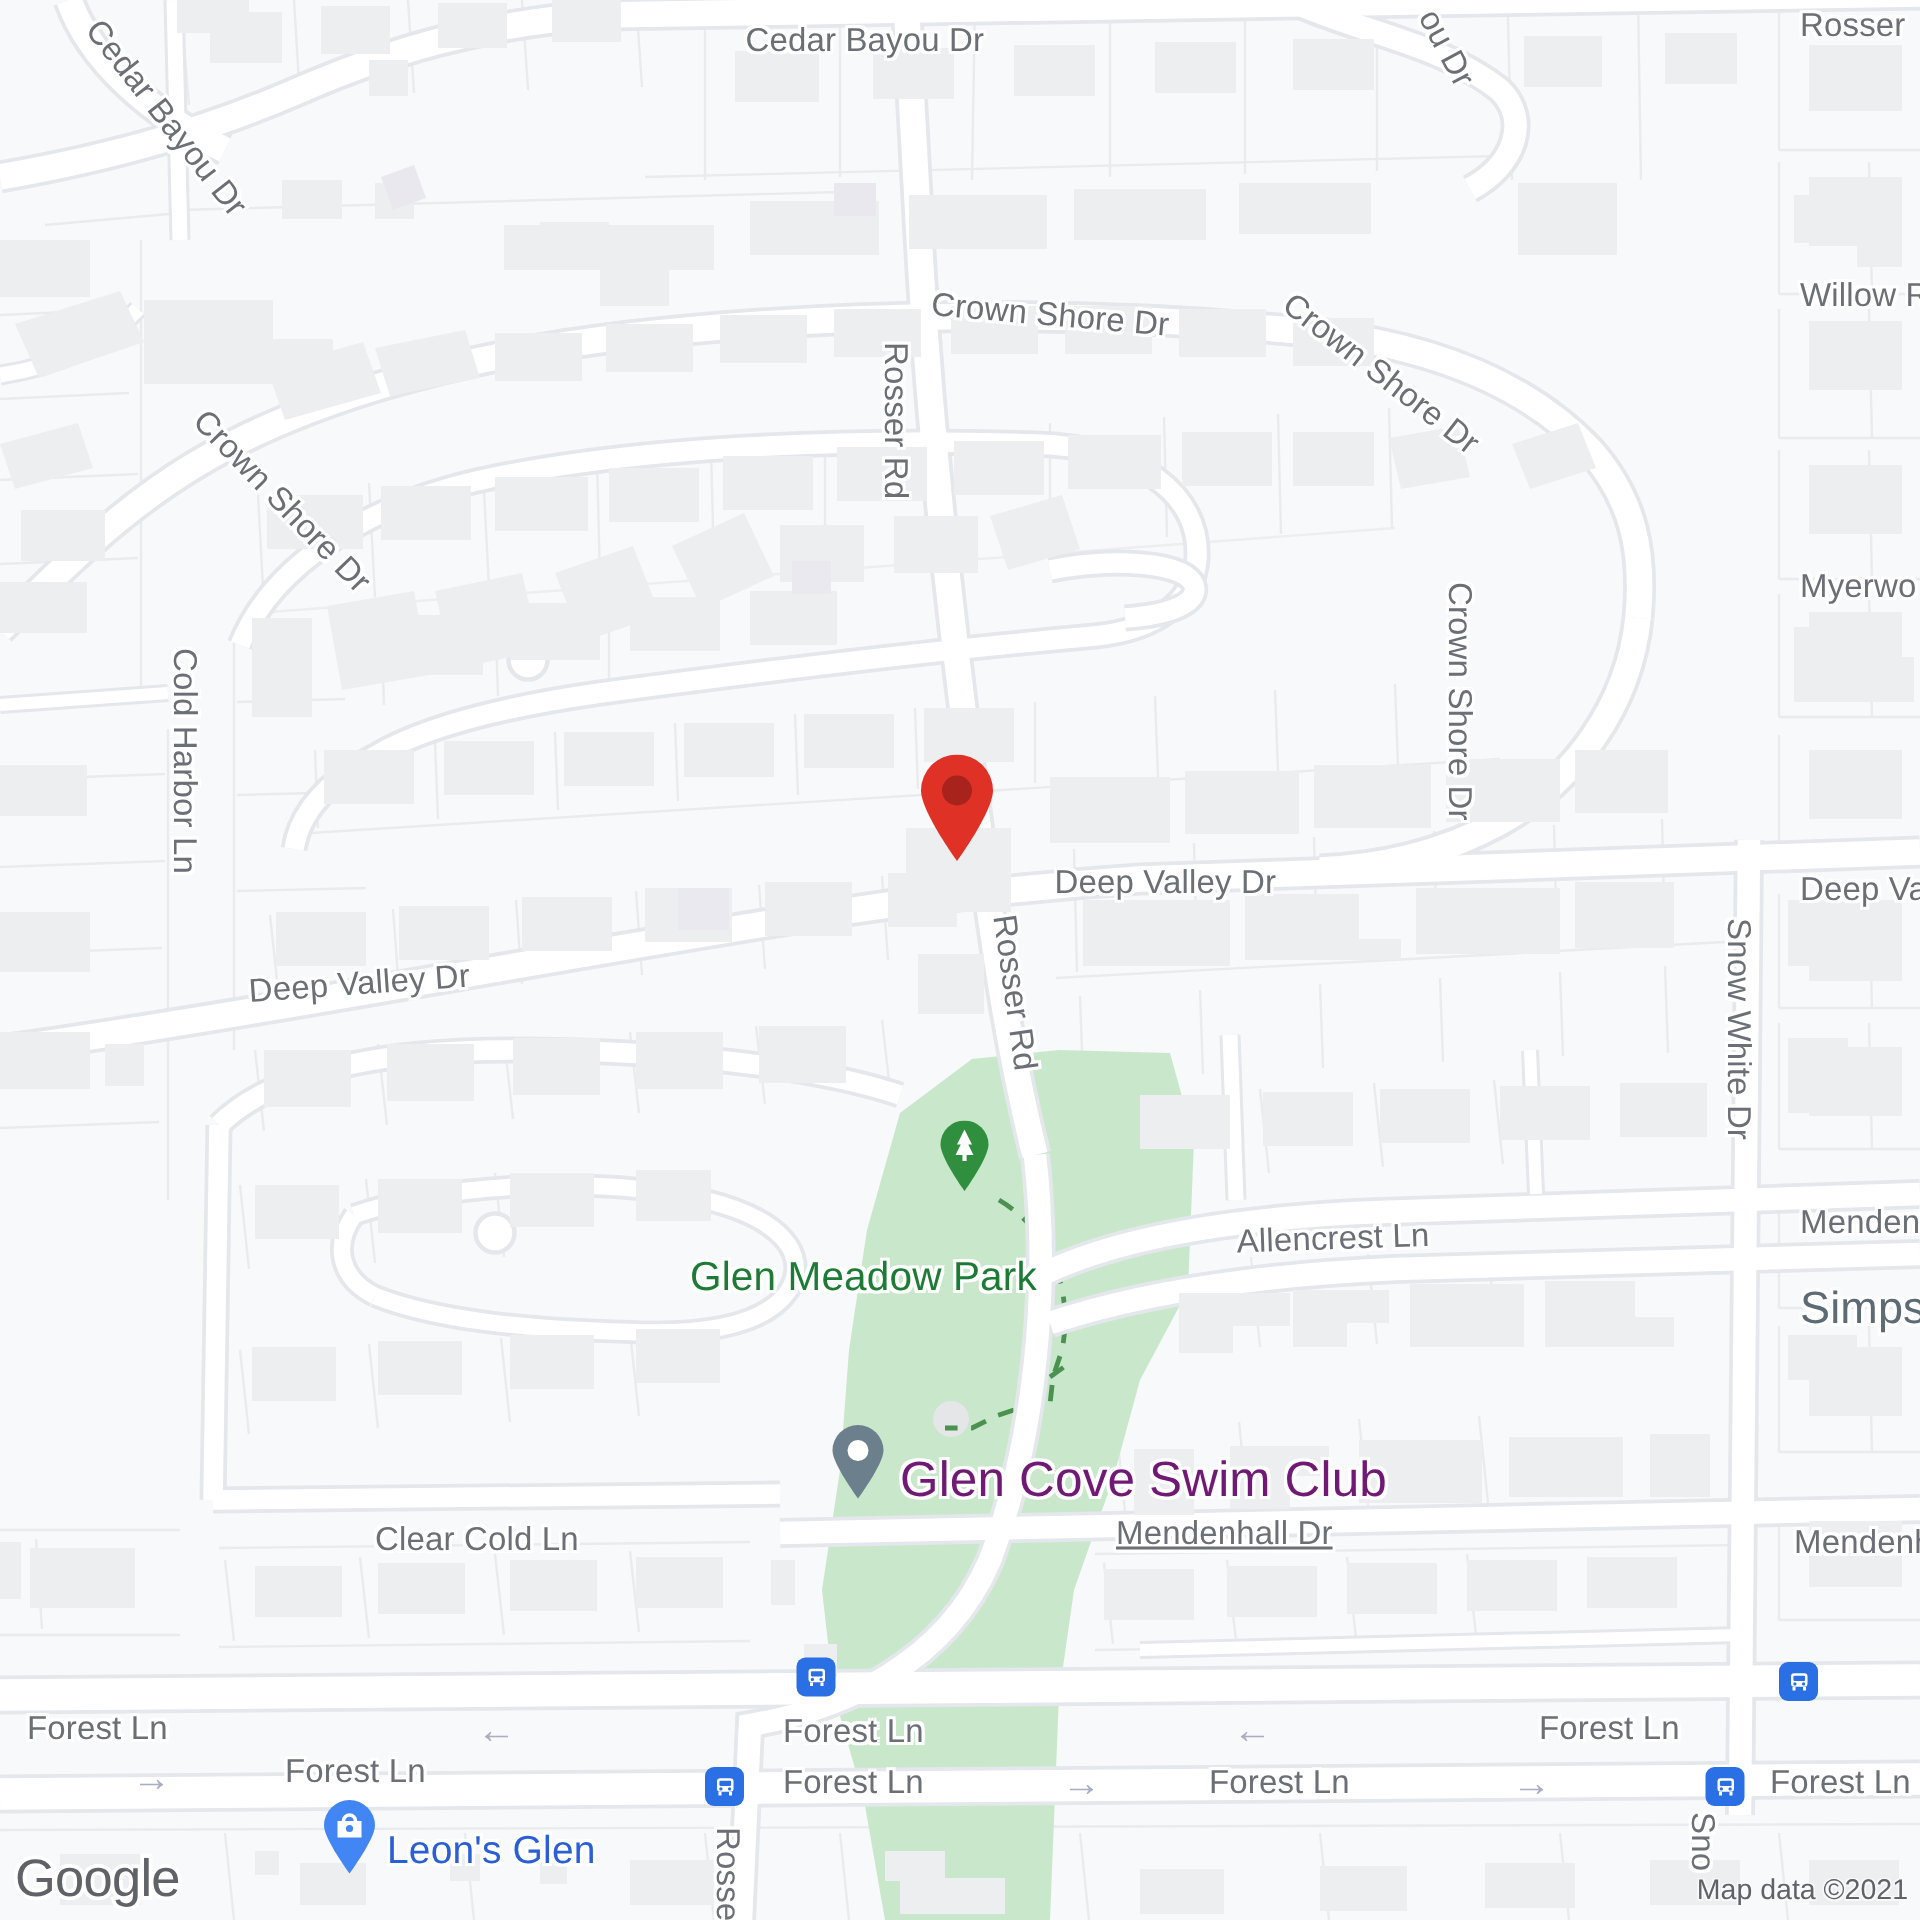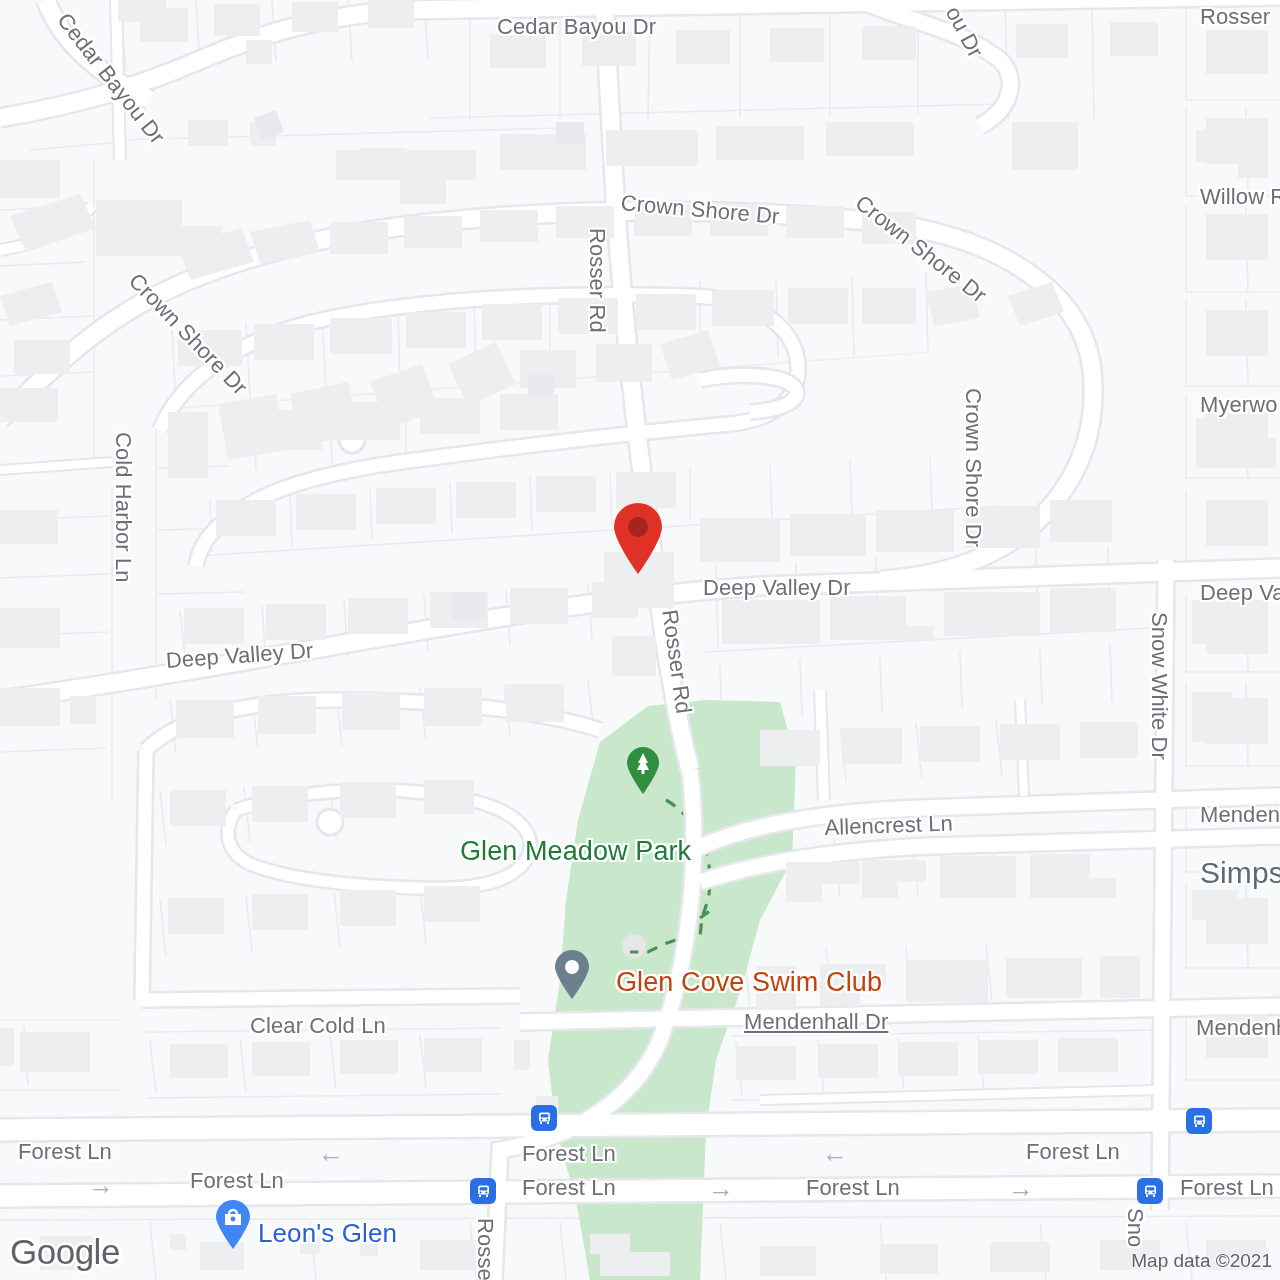--- a/index.html
+++ b/index.html
@@ -20,21 +20,21 @@
     font-weight:400;
     white-space:nowrap;
     letter-spacing:.1px;
     text-shadow:
       -2px -2px 0 #fff, 2px -2px 0 #fff, -2px 2px 0 #fff, 2px 2px 0 #fff,
       -2px 0 0 #fff, 2px 0 0 #fff, 0 -2px 0 #fff, 0 2px 0 #fff,
       0 0 3px #fff;
     pointer-events:none;
   }
   .lbl.park{color:#1e7b36;font-size:27px;}
-  .lbl.poi{color:#c2410c;font-size:27px;margin-left:16px;}
+  .lbl.poi{color:#701a75;font-size:33px;}
   .lbl.place{color:#5d6b74;font-size:30px;}
   .lbl.store{color:#2a5fd6;font-size:26px;}
 
   
   .marker{position:absolute;pointer-events:auto;}
   .goog{position:absolute;left:8px;bottom:6px;}
   .attr{
     position:absolute;right:8px;bottom:8px;
     font-size:19px;color:#5f6368;
     text-shadow:-1px -1px 0 #f8f9fa,1px -1px 0 #f8f9fa,-1px 1px 0 #f8f9fa,1px 1px 0 #f8f9fa;
@@ -435,21 +435,21 @@
       <div class="lbl" style="left: 165px; top: 648px; transform: rotate(-4deg); transform-origin: 0px 0px;">Deep Valley Dr</div>
       <div class="lbl" style="left: 682px; top: 608px; transform: rotate(82deg); transform-origin: 0px 0px;">Rosser Rd</div>
       <div class="lbl" style="left: 1172px; top: 612px; transform: rotate(90deg); transform-origin: 0px 0px;">Snow White Dr</div>
       <div class="lbl" style="left: 824px; top: 815px; transform: rotate(-2deg); transform-origin: 0px 0px;">Allencrest Ln</div>
       <div class="lbl" style="left: 1200px; top: 802px; transform-origin: 0px 0px;">Mendenh</div>
       <div class="lbl" style="left: 250px; top: 1013px; transform-origin: 0px 0px;">Clear Cold Ln</div>
       <div class="lbl" style="left: 744px; top: 1009px; transform-origin: 0px 0px; text-decoration: underline;">Mendenhall Dr</div>
       <div class="lbl" style="left: 1196px; top: 1015px; transform-origin: 0px 0px;">Mendenh</div>
       <div class="lbl" style="left: 1200px; top: 4px; transform-origin: 0px 0px;">Rosser</div>
       <div class="lbl" style="left: 1200px; top: 184px; transform-origin: 0px 0px;">Willow R</div>
-      <div class="lbl" style="left: 1200px; top: 378px; transform-origin: 0px 0px; margin-top: 14px;">Myerwo</div>
+      <div class="lbl" style="left: 1200px; top: 378px; transform-origin: 0px 0px;">Myerwo</div>
       <div class="lbl" style="left: 18px; top: 1139px; transform-origin: 0px 0px;">Forest Ln</div>
       <div class="lbl" style="left: 190px; top: 1168px; transform-origin: 0px 0px;">Forest Ln</div>
       <div class="lbl" style="left: 522px; top: 1141px; transform-origin: 0px 0px;">Forest Ln</div>
       <div class="lbl" style="left: 522px; top: 1175px; transform-origin: 0px 0px;">Forest Ln</div>
       <div class="lbl" style="left: 806px; top: 1175px; transform-origin: 0px 0px;">Forest Ln</div>
       <div class="lbl" style="left: 1026px; top: 1139px; transform-origin: 0px 0px;">Forest Ln</div>
       <div class="lbl" style="left: 1180px; top: 1175px; transform-origin: 0px 0px;">Forest Ln</div>
       <div class="lbl" style="left: 498px; top: 1218px; transform: rotate(90deg); transform-origin: 0px 0px;">Rosser</div>
       <div class="lbl" style="left: 1148px; top: 1208px; transform: rotate(90deg); transform-origin: 0px 0px;">Sno</div>
       <div class="lbl park" style="left: 460px; top: 836px; text-align: right;">Glen Meadow Park</div>

